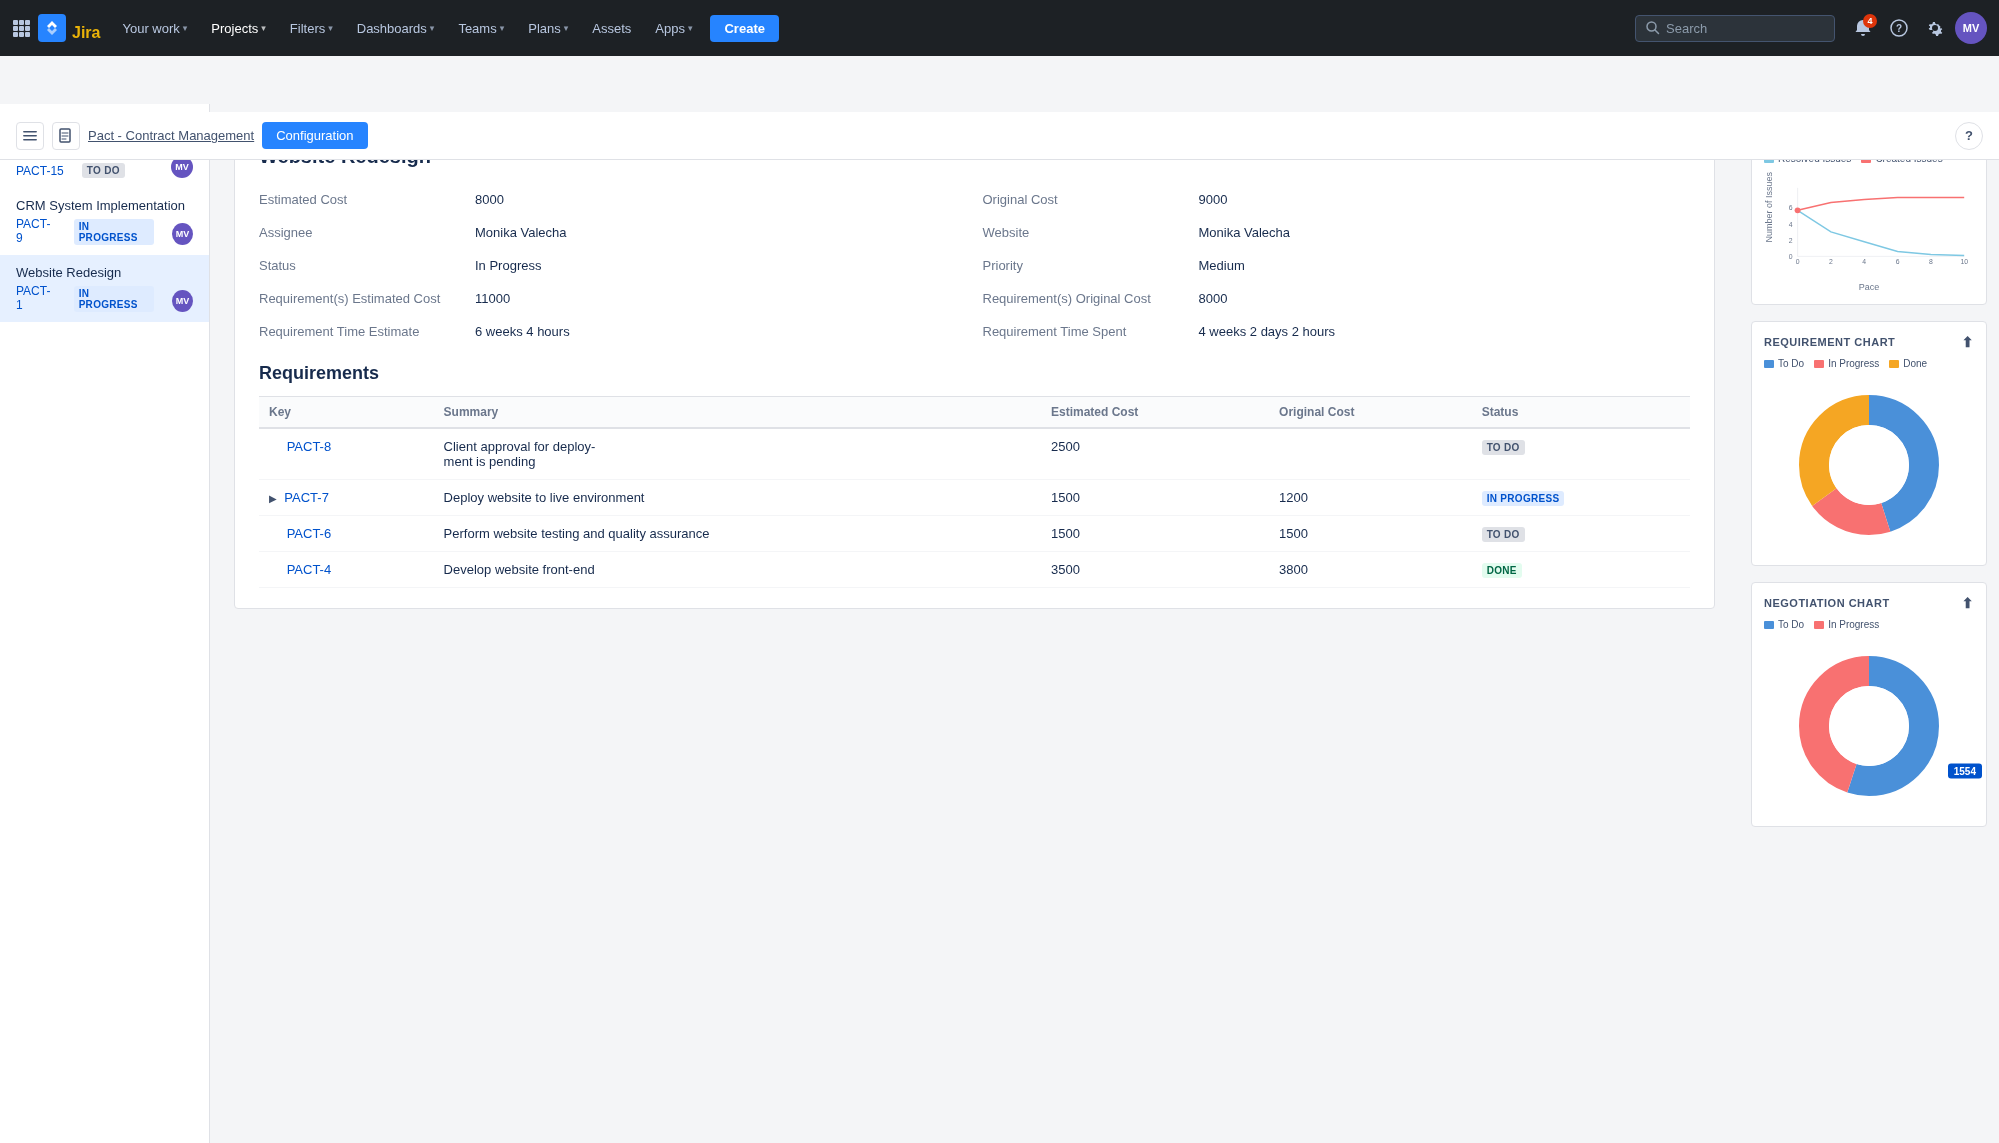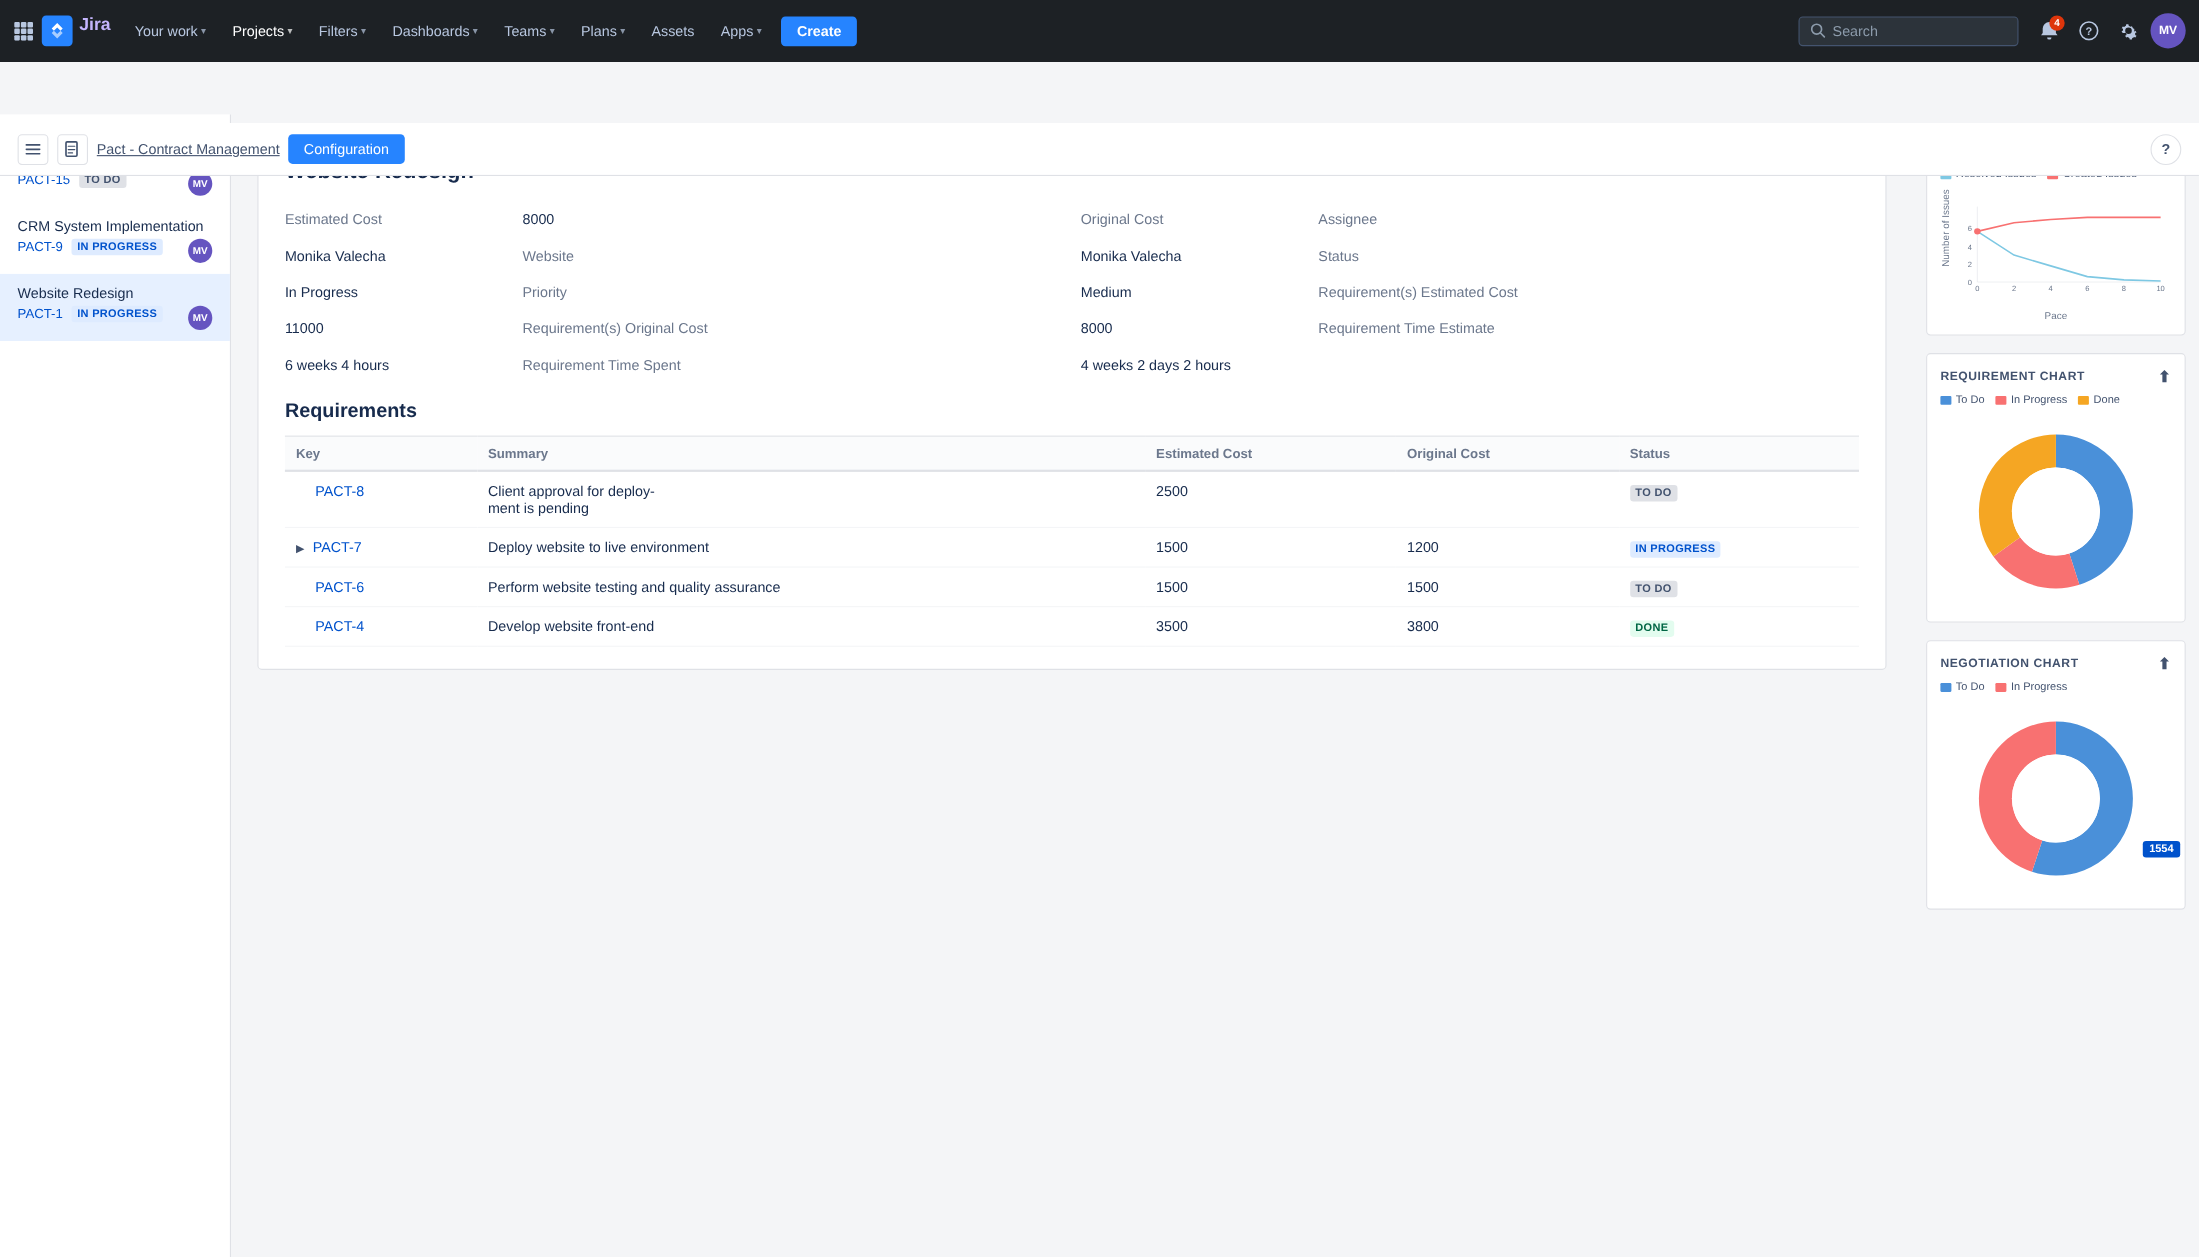--- a/index.html
+++ b/index.html
@@ -4,21 +4,21 @@
   <style>
     * { box-sizing: border-box; margin: 0; padding: 0; }
     body { font-family: -apple-system, BlinkMacSystemFont, 'Segoe UI', sans-serif; font-size: 13px; background: #f4f5f7; color: #172b4d; }
 
     
     .top-nav {
       display: flex; align-items: center; height: 56px;
       background: #1d2125; padding: 0 12px; gap: 4px;
       position: fixed; top: 0; left: 0; right: 0; z-index: 100;
     }
-    .nav-logo { display: flex; align-items: flex-start; gap: 6px; color: #c4b5fd; font-weight: 700; font-size: 16px; margin-right: 8px; }
+    .nav-logo { display: flex; align-items: flex-end; gap: 6px; color: #eab308; font-weight: 700; font-size: 16px; margin-right: 8px; }
     .nav-logo-icon { width: 28px; height: 28px; background: #2684ff; border-radius: 4px; display: flex; align-items: center; justify-content: center; color: white; font-weight: 900; font-size: 14px; }
     .nav-item { color: #b8c7e0; padding: 6px 10px; border-radius: 4px; cursor: pointer; font-size: 13px; display: flex; align-items: center; gap: 3px; white-space: nowrap; }
     .nav-item.active { color: #fff; }
     .nav-item .chevron { font-size: 9px; opacity: 0.7; }
     .nav-create { background: #2684ff; color: #fff; padding: 6px 14px; border-radius: 4px; font-weight: 600; cursor: pointer; margin-left: 4px; }
     .nav-spacer { flex: 1; }
     .nav-search { display: flex; align-items: center; background: #2c333a; border: 1px solid #44546f; border-radius: 4px; padding: 5px 10px; gap: 6px; color: #8c9bab; width: 200px; cursor: pointer; }
     .nav-icons { display: flex; align-items: center; gap: 4px; margin-left: 8px; }
     .nav-icon-btn { width: 32px; height: 32px; border-radius: 50%; display: flex; align-items: center; justify-content: center; cursor: pointer; color: #b8c7e0; position: relative; }
     .nav-badge { position: absolute; top: 2px; right: 2px; background: #de350b; color: white; border-radius: 50%; width: 14px; height: 14px; font-size: 9px; display: flex; align-items: center; justify-content: center; font-weight: 700; }
@@ -39,21 +39,21 @@
     .breadcrumb-help { margin-left: auto; width: 28px; height: 28px; border-radius: 50%; border: 1px solid #dfe1e6; display: flex; align-items: center; justify-content: center; cursor: pointer; color: #42526e; font-size: 13px; font-weight: 600; }
 
     
     .app-body { display: flex; margin-top: 104px; min-height: calc(100vh - 104px); }
 
     
     .sidebar { width: 210px; min-width: 210px; background: #fff; border-right: 1px solid #dfe1e6; padding: 8px 0; }
     .sidebar-item { padding: 10px 16px; cursor: pointer; }
     .sidebar-item.active { background: #e6f0ff; }
     .sidebar-item-title { color: #172b4d; font-size: 13px; margin-bottom: 4px; }
-    .sidebar-item-meta { display: flex; align-items: flex-start; gap: 8px; }
+    .sidebar-item-meta { display: flex; align-items: flex-end; gap: 18px; }
     .sidebar-item-key { color: #0052cc; font-size: 12px; font-weight: 500; }
     .status-badge { font-size: 10px; font-weight: 700; padding: 2px 5px; border-radius: 3px; letter-spacing: 0.3px; }
     .status-todo { color: #42526e; background: #dfe1e6; }
     .status-inprogress { color: #0052cc; background: #deebff; }
     .status-done { color: #006644; background: #e3fcef; }
     .sidebar-avatar { width: 22px; height: 22px; border-radius: 50%; background: #6554c0; color: white; display: flex; align-items: center; justify-content: center; font-size: 9px; font-weight: 700; margin-left: auto; }
 
     
     .main-content { flex: 1; padding: 20px 24px; background: #f4f5f7; overflow-y: auto; }
     .issue-panel { background: #fff; border-radius: 4px; border: 1px solid #dfe1e6; padding: 20px 24px; margin-bottom: 16px; }
@@ -234,20 +234,21 @@
   </aside>
 
   <main class="main-content">
     <div class="issue-panel">
       <h1 class="issue-title">Website Redesign</h1>
 
       <div class="details-grid">
         <div class="detail-label">Estimated Cost</div>
         <div class="detail-value">8000</div>
         <div class="detail-label">Original Cost</div>
+        <div class="detail-value">9000</div>
 
         <div class="detail-label">Assignee</div>
         <div class="detail-value">Monika Valecha</div>
         <div class="detail-label">Website</div>
         <div class="detail-value">Monika Valecha</div>
 
         <div class="detail-label">Status</div>
         <div class="detail-value">In Progress</div>
         <div class="detail-label">Priority</div>
         <div class="detail-value">Medium</div>

